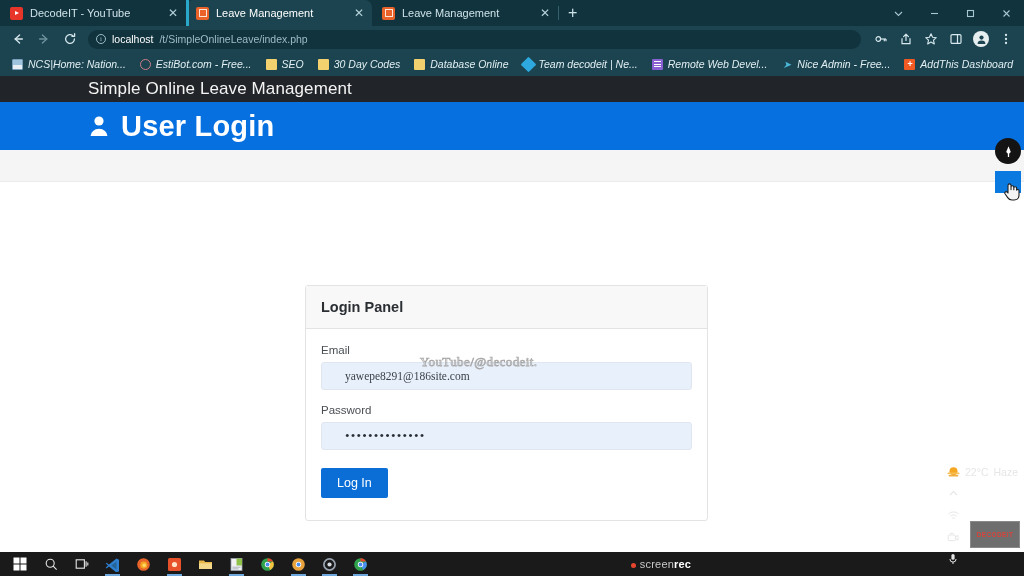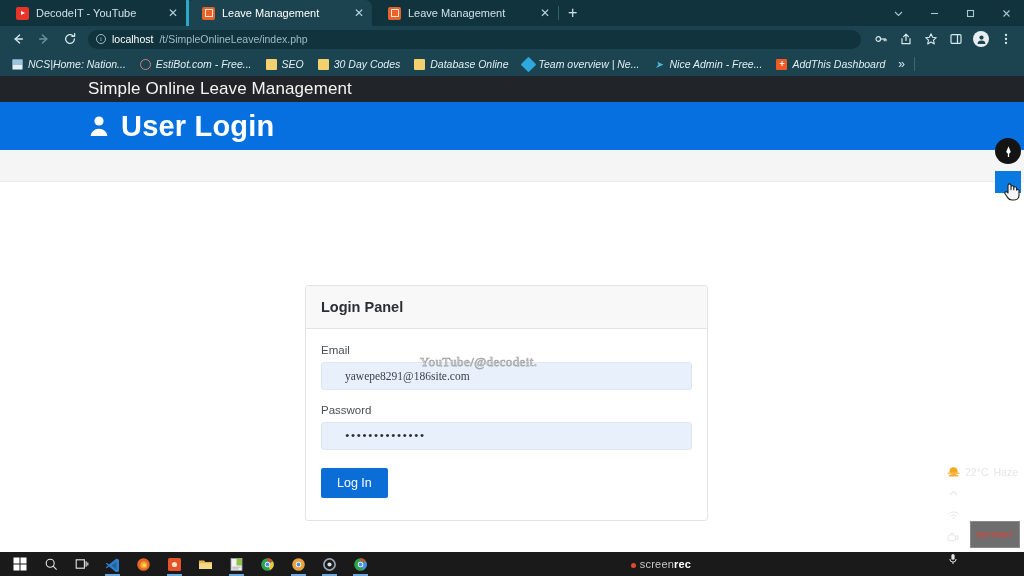--- a/index.html
+++ b/index.html
@@ -13,21 +13,21 @@
   
   #browser { width: 1024px; height: 552px; background: #1b4450; position: relative; }
 
   
   .tabstrip {
     height: 26px; background: #10333d;
     display: flex; align-items: flex-end; position: relative;
   }
   .tab {
     height: 26px; display: flex; align-items: center;
-    padding: 0 6px 0 16px; gap: 7px;
+    padding: 0 6px 0 10px; gap: 7px;
     font-size: 11px; color: #cfe2e8; position: relative;
     min-width: 0;
   }
   .tab.inactive { width: 186px; }
   .tab.active {
     width: 186px; background: #1b4450; color: #ffffff;
     border-top-left-radius: 7px; border-top-right-radius: 7px;
   }
   .tab.active::before {
     content:""; position:absolute; left:0; top:0; bottom:0; width:3px;
@@ -331,21 +331,25 @@
     <div class="bk">
       <span class="bkic folder"></span>
       <span>30 Day Codes</span>
     </div>
     <div class="bk">
       <span class="bkic folder"></span>
       <span>Database Online</span>
     </div>
     <div class="bk">
       <span class="bkic diamond"></span>
-      <span>Team overview | Ne...</span>
+      <span>Team decodeit | Ne...</span>
+    </div>
+    <div class="bk">
+      <span class="bkic purple"></span>
+      <span>Remote Web Devel...</span>
     </div>
     <div class="bk">
       <span class="bkic teal">➤</span>
       <span>Nice Admin - Free...</span>
     </div>
     <div class="bk">
       <span class="bkic orange">+</span>
       <span>AddThis Dashboard</span>
     </div>
     <div class="bk-chev">»</div>

